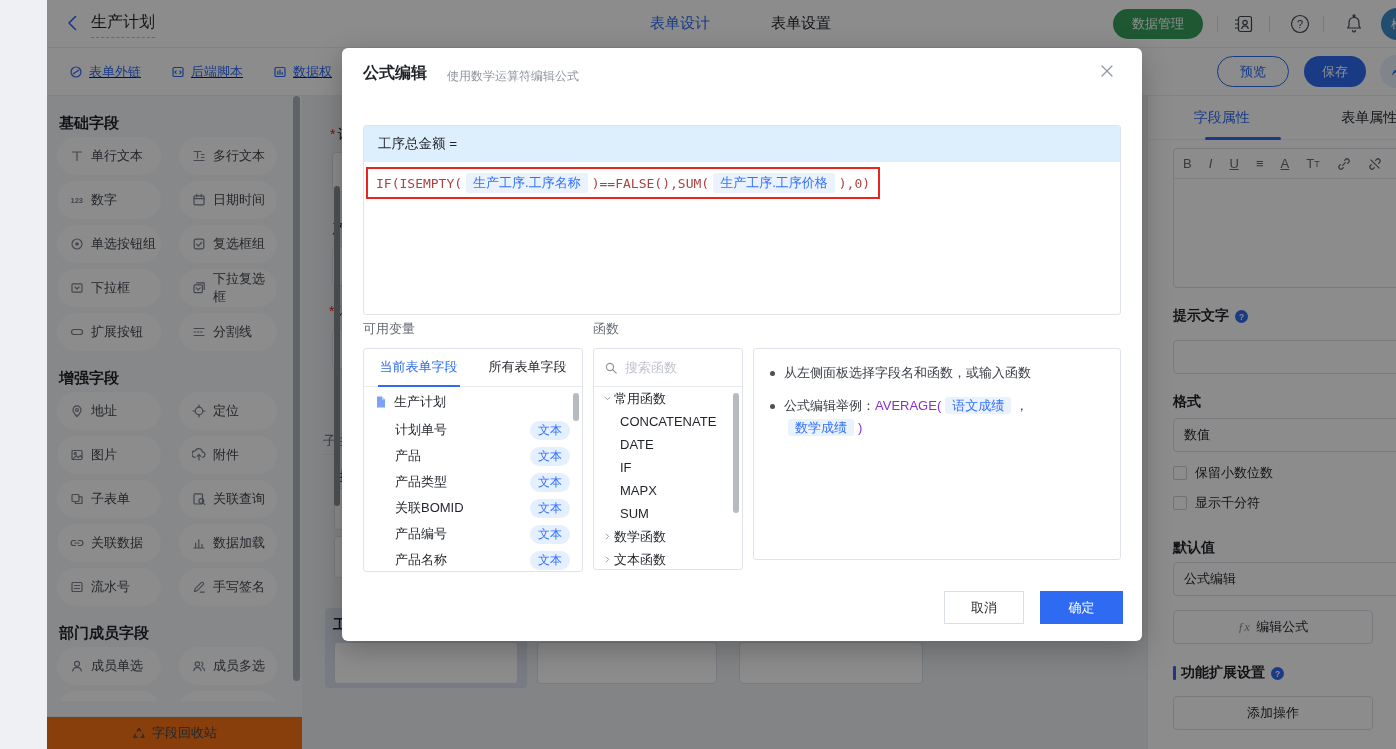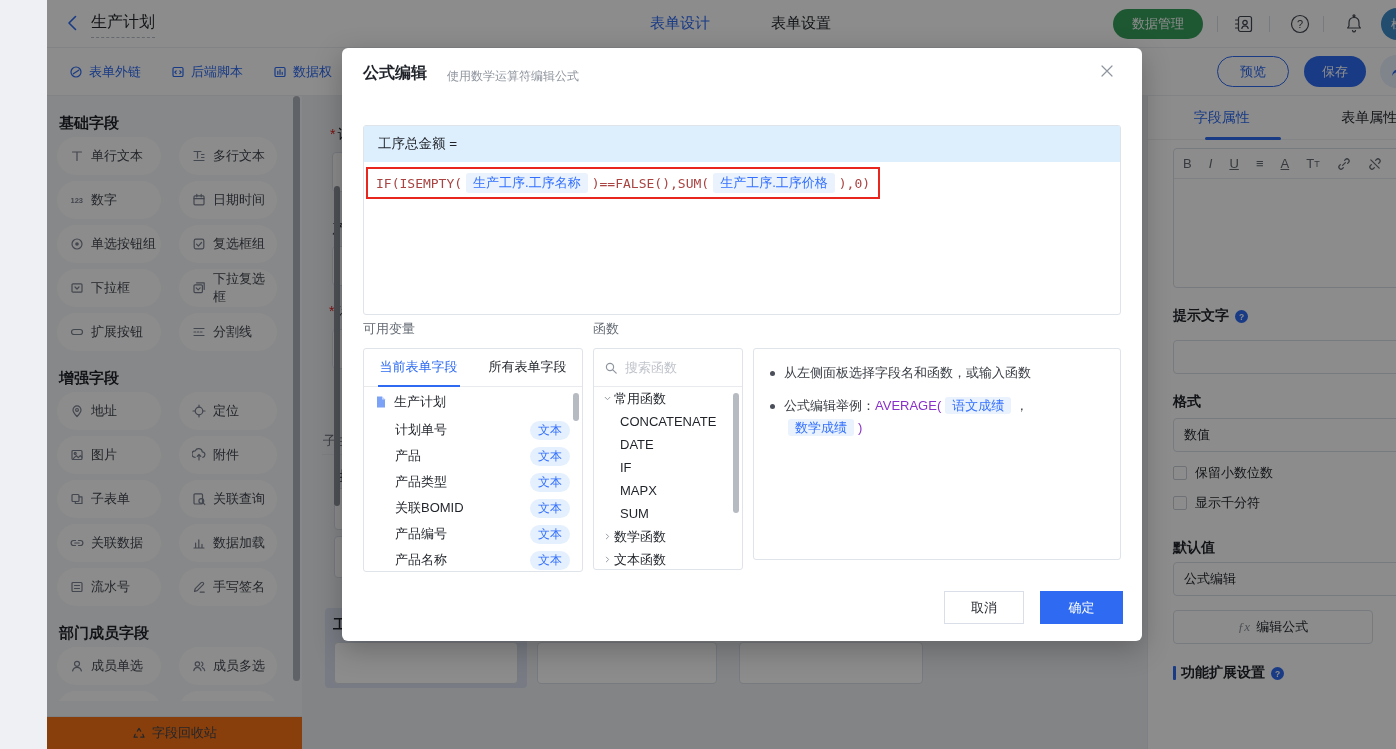--- a/index.html
+++ b/index.html
@@ -16,21 +16,21 @@
   .header-tab.active{color:#2e6bf2;}
   #tab-design{left:603px;}
   #tab-settings{left:724px;}
   .btn-green{position:absolute;left:1066px;top:9px;width:90px;height:30px;border-radius:16px;background:#38a05c;color:#fff;font-size:13px;display:flex;align-items:center;justify-content:center;cursor:pointer;}
   .hdr-div{position:absolute;top:16px;width:1px;height:16px;background:#dcdfe4;}
   .hdr-ic{position:absolute;top:13px;width:22px;height:22px;color:#41464f;cursor:pointer;}
   .hdr-ic .ic{width:22px;height:22px;}
   .avatar{position:absolute;left:1334px;top:8px;width:32px;height:32px;border-radius:50%;background:#3f8cc9;color:#fff;font-size:12px;display:flex;align-items:center;justify-content:center;cursor:pointer;}
   
   .subbar{position:absolute;left:0;top:48px;right:0;height:48px;background:#fff;border-bottom:1px solid #eceef1;z-index:1;}
-  #subbar-links{position:absolute;left:22px;top:0;height:47px;display:flex;gap:30px;align-items:center;}
+  #subbar-links{position:absolute;left:22px;top:0;height:47px;display:flex;gap:30px;align-items:center;text-decoration:underline;}
   .sublink{display:flex;gap:6px;align-items:center;color:#2e6bf2;font-size:13px;cursor:pointer;white-space:nowrap;}
   .btn-preview{position:absolute;left:1170px;top:8px;width:72px;height:31px;border:1px solid #2e6bf2;color:#2e6bf2;border-radius:16px;background:#fff;font-size:13px;display:flex;align-items:center;justify-content:center;cursor:pointer;}
   .btn-save{position:absolute;left:1257px;top:8px;width:62px;height:31px;background:#2e6bf2;color:#fff;border-radius:16px;font-size:13px;display:flex;align-items:center;justify-content:center;cursor:pointer;}
   .btn-share{position:absolute;left:1333px;top:7px;width:33px;height:33px;border-radius:50%;background:#e9f0fe;display:flex;align-items:center;justify-content:center;cursor:pointer;color:#2e6bf2;}
   .btn-share .ic{width:16px;height:16px;}
   
   .sidebar{position:absolute;left:0;top:96px;width:255px;bottom:0;background:#f6f7f9;overflow:hidden;}
   .side-section-title{margin:18px 0 4px 12px;font-size:15px;font-weight:bold;}
   .side-grid{display:grid;grid-template-columns:104px 98px;gap:6px 18px;padding:0 0 0 10px;}
   .side-pill{height:38px;background:#fff;border-radius:19px;display:flex;align-items:center;gap:7px;padding-left:13px;font-size:13px;color:#41464f;cursor:pointer;}
@@ -440,20 +440,21 @@
       <span>编辑公式</span>
     </div>
     <div class="prop-label" style="top:568px">
       <span class="ext-bar"></span>
       <span>功能扩展设置</span>
       <span class="q-ic"><svg class="ic" viewBox="0 0 15 15">
             <circle cx="7.5" cy="7.5" r="6.5" fill="#2e6bf2" stroke="none"></circle>
             <text x="7.5" y="10.6" text-anchor="middle" font-size="8.5" stroke="none" fill="#fff">?</text>
           </svg></span>
     </div>
+    <div class="prop-btn" style="top:600px">添加操作</div>
   </div>
   <div class="rp-scroll"></div>
 
   <div class="overlay"></div>
 
   <div class="modal">
     <div class="m-title">公式编辑</div>
     <div class="m-subtitle">使用数学运算符编辑公式</div>
     <span class="m-close"><svg class="ic" viewBox="0 0 18 18">
           <path d="M4 4l10 10M14 4L4 14"></path>

